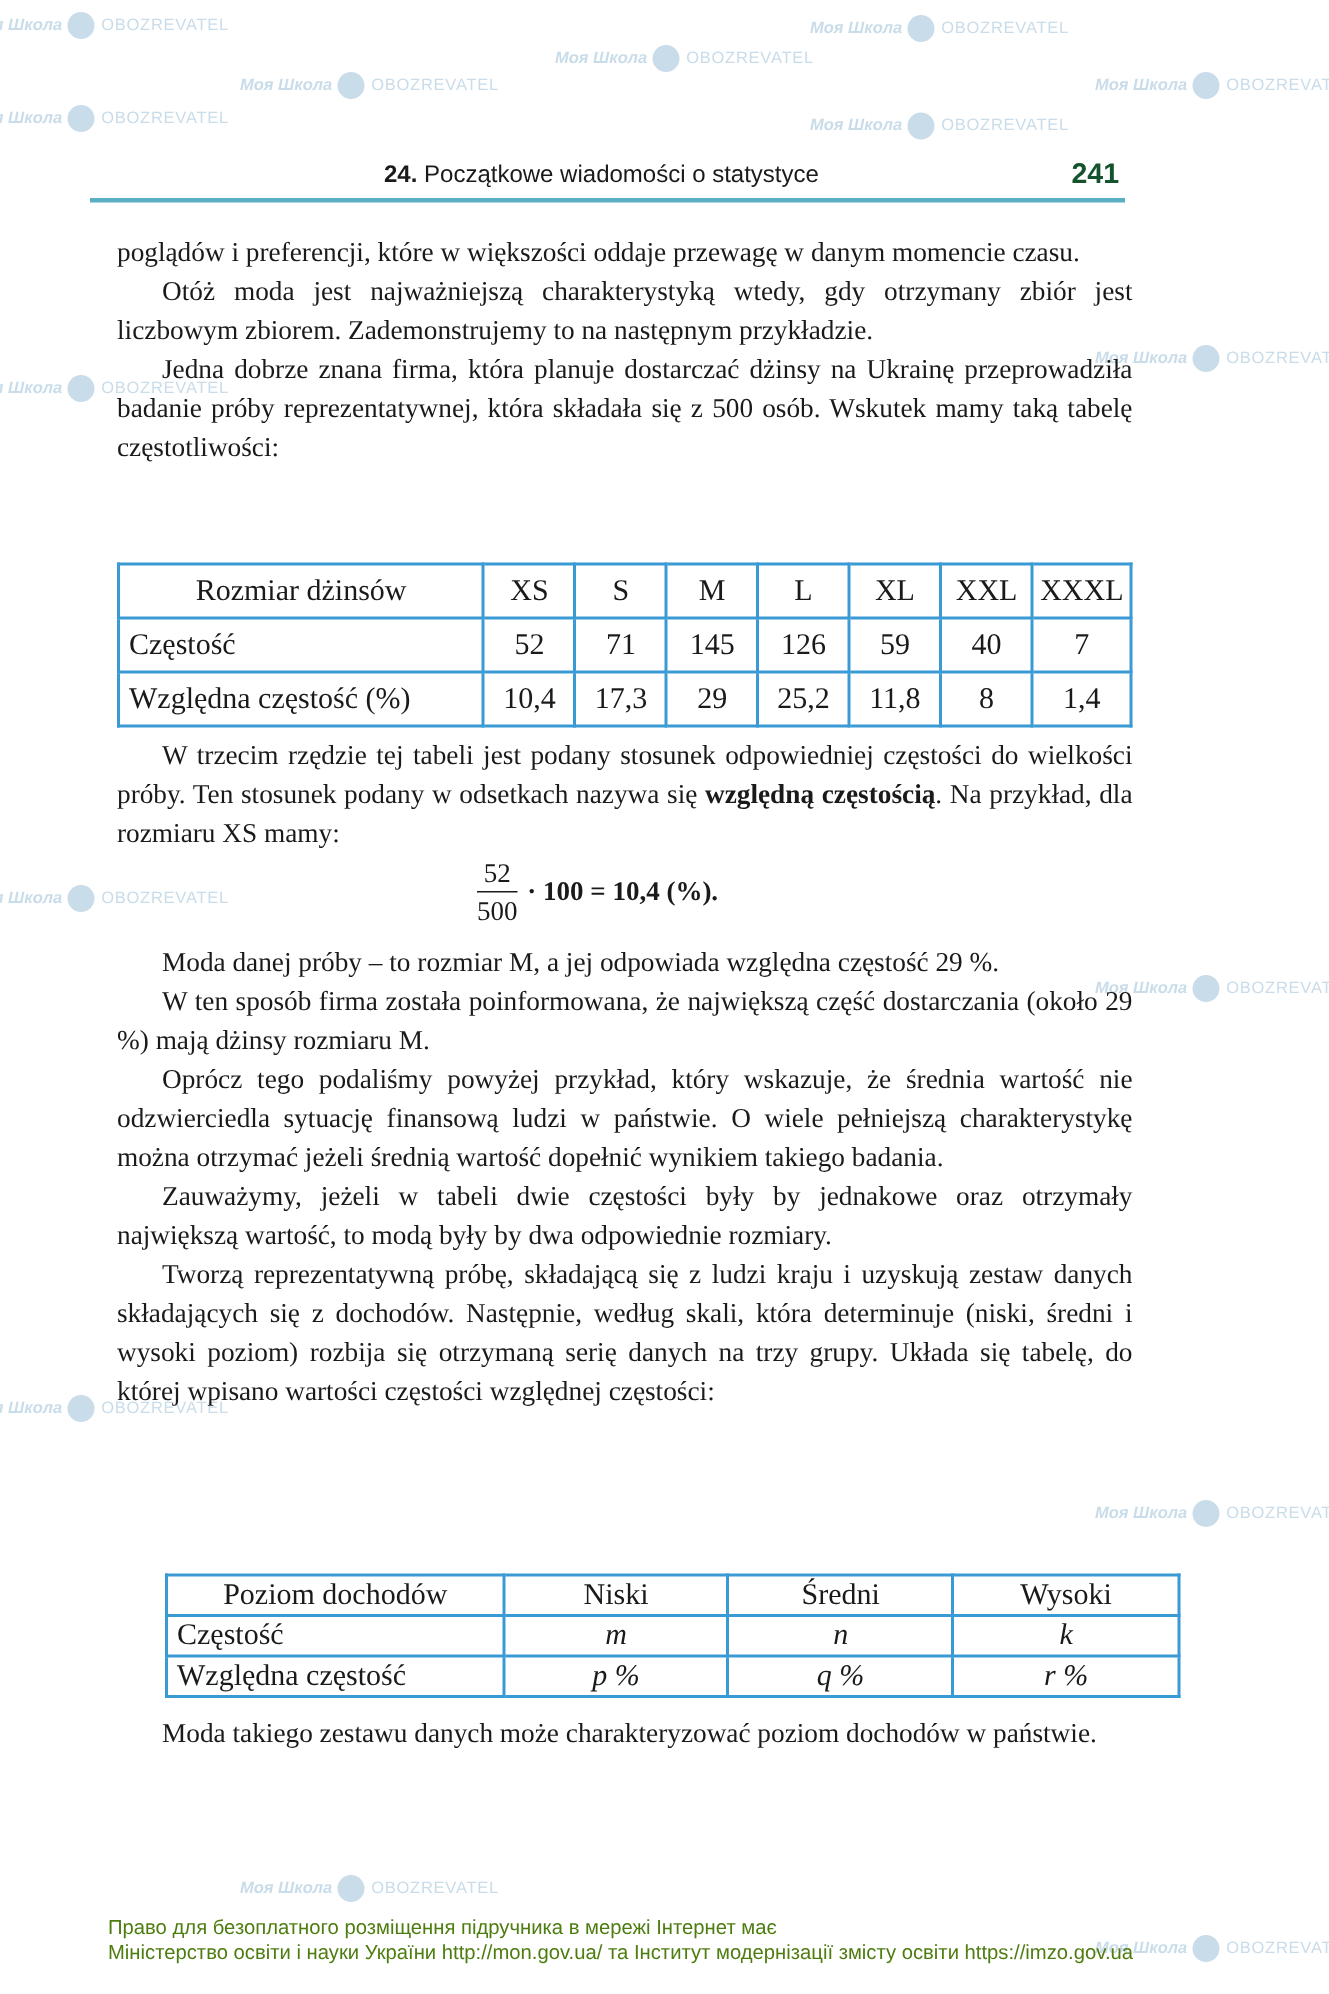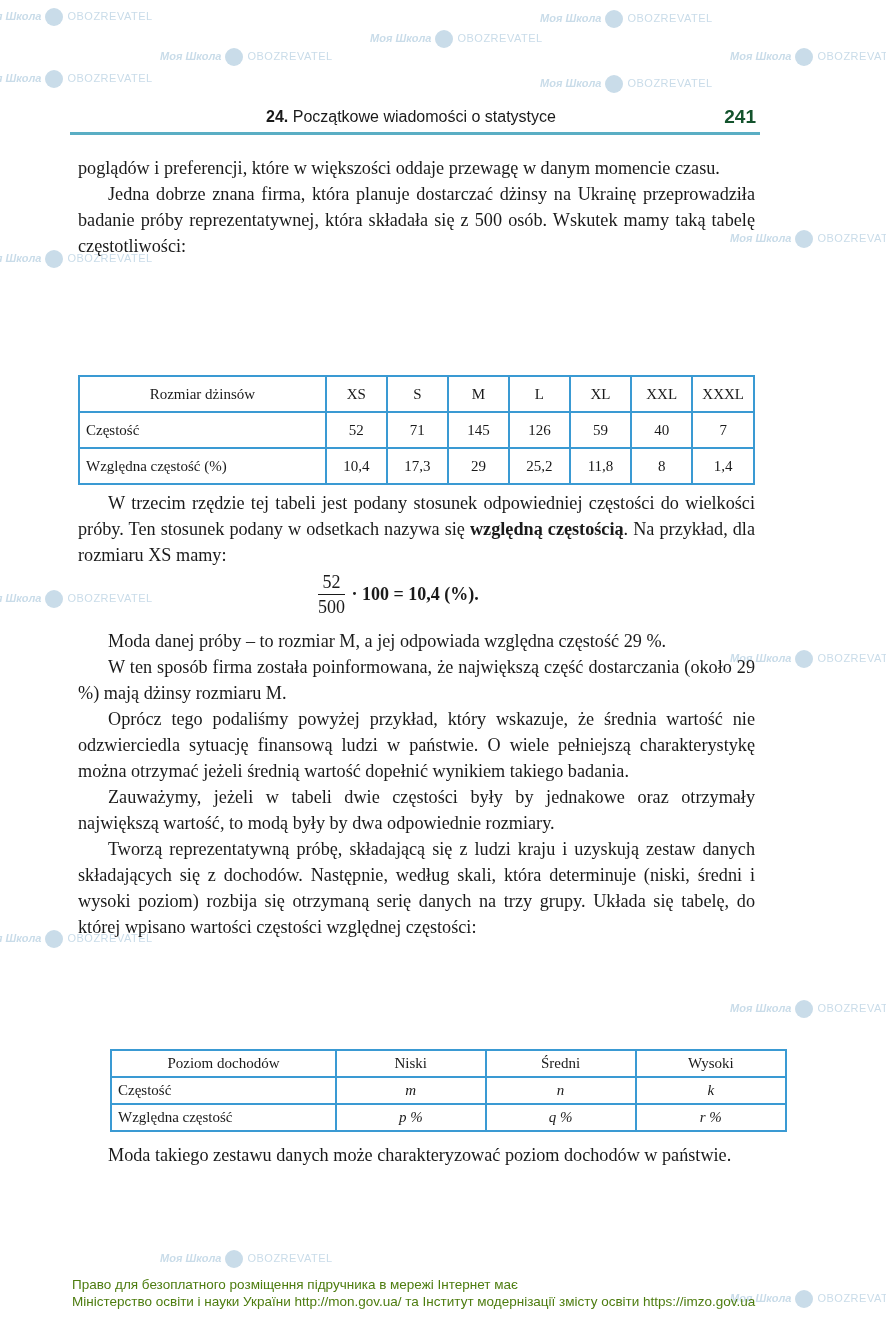--- a/index.html
+++ b/index.html
@@ -8,36 +8,36 @@
     background: #ffffff;
     font-family: "DejaVu Serif", "Liberation Serif", serif;
     color: #1a1a1a;
   }
   .wm { position: absolute; font-family: "Liberation Sans", sans-serif; font-size: 11px;
         color: #c9dce9; white-space: nowrap; pointer-events: none; font-style: italic; font-weight: bold; }
   .wm .circ { display: inline-block; width: 18px; height: 18px; border-radius: 50%;
               background: #c9dce9; vertical-align: middle; margin: 0 4px; }
   .wm .ob { font-style: normal; font-weight: normal; letter-spacing: 0.5px; }
 
-  .header { position: absolute; left: 70px; top: 104px; width: 690px; height: 28px; text-align: center; }
+  .header { position: absolute; left: 60px; top: 104px; width: 690px; height: 28px; text-align: center; }
   .header .title { position: absolute; left: 196px; top: 4px; font-family: "Liberation Sans", sans-serif;
                    font-size: 16px; color: #1a1a1a; }
   .header .title b { font-weight: bold; }
   .header .pagenum { position: absolute; right: 4px; top: 2px; font-family: "Liberation Sans", sans-serif;
                      font-size: 19px; font-weight: bold; color: #14532d; }
   .header .rule { position: absolute; left: 0; top: 28px; width: 690px; height: 3px; background: #5aaec4; }
 
   .text { position: absolute; left: 78px; width: 677px; font-size: 18.2px; line-height: 26px;
           text-align: justify; font-family: "Liberation Serif", serif; }
   .text p { margin: 0; text-indent: 30px; }
   .text p.noind { text-indent: 0; }
   .text b { font-weight: bold; }
 
   table.t { position: absolute; border-collapse: collapse; font-family: "Liberation Serif", serif;
-            font-size: 15px; }
+            font-size: 20px; }
   table.t td { border: 2px solid #3a9ad3; text-align: center; padding: 0 4px; }
   table.t td.lbl { text-align: left; padding-left: 6px; }
   table.t td.hdr { text-align: center; }
   table.t td i { font-style: italic; }
 
   .formula { position: absolute; left: 318px; top: 570px; font-family: "Liberation Serif", serif; font-size: 18px; }
   .frac { display: inline-block; vertical-align: middle; text-align: center; }
   .frac .num { display: block; border-bottom: 1.5px solid #1a1a1a; padding: 0 2px; line-height: 24px; }
   .frac .den { display: block; line-height: 24px; }
   .frest { display: inline-block; vertical-align: middle; font-weight: bold; margin-left: 2px; }
@@ -70,20 +70,21 @@
   <div class="title">
     <b>24.</b>
     <span>Początkowe wiadomości o statystyce</span>
   </div>
   <div class="pagenum">241</div>
   <div class="rule"></div>
 </div>
 
 <div class="text" style="top:155px">
   <p class="noind">poglądów i preferencji, które w większości oddaje przewagę w danym momencie czasu.</p>
+  <p>Otóż moda jest najważniejszą charakterystyką wtedy, gdy otrzymany zbiór jest liczbowym zbiorem. Zademonstrujemy to na następnym przykładzie.</p>
   <p>Jedna dobrze znana firma, która planuje dostarczać dżinsy na Ukrainę przeprowadziła badanie próby reprezentatywnej, która składała się z 500 osób. Wskutek mamy taką tabelę częstotliwości:</p>
 </div>
 
 <table class="t" style="left:78px;top:375px;width:677px;">
   <tbody>
       <tr style="height:36px">
     <td class="hdr" style="width:243px">Rozmiar dżinsów</td>
     <td style="width:52px">XS</td>
     <td style="width:52px">S</td>
     <td style="width:52px">M</td>

